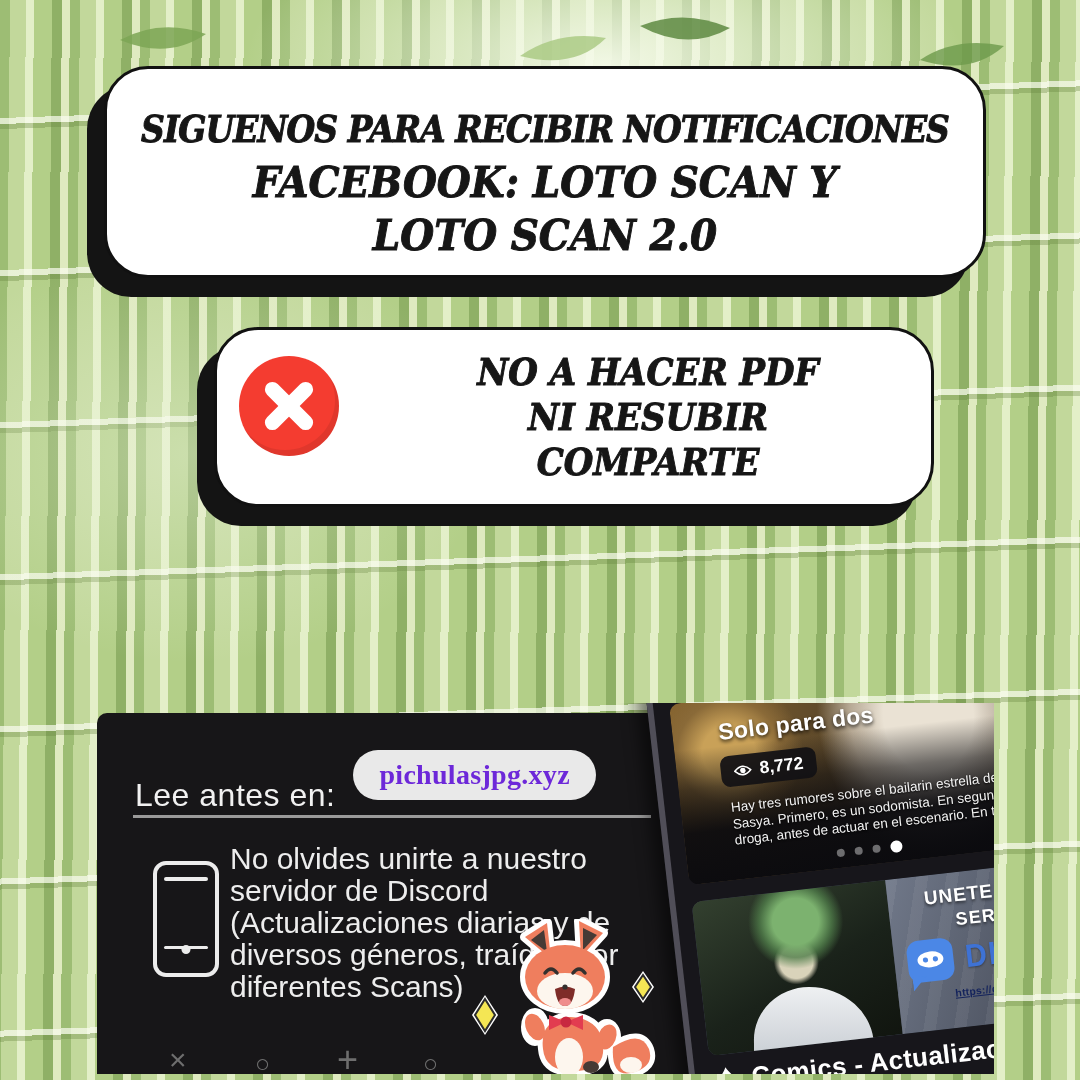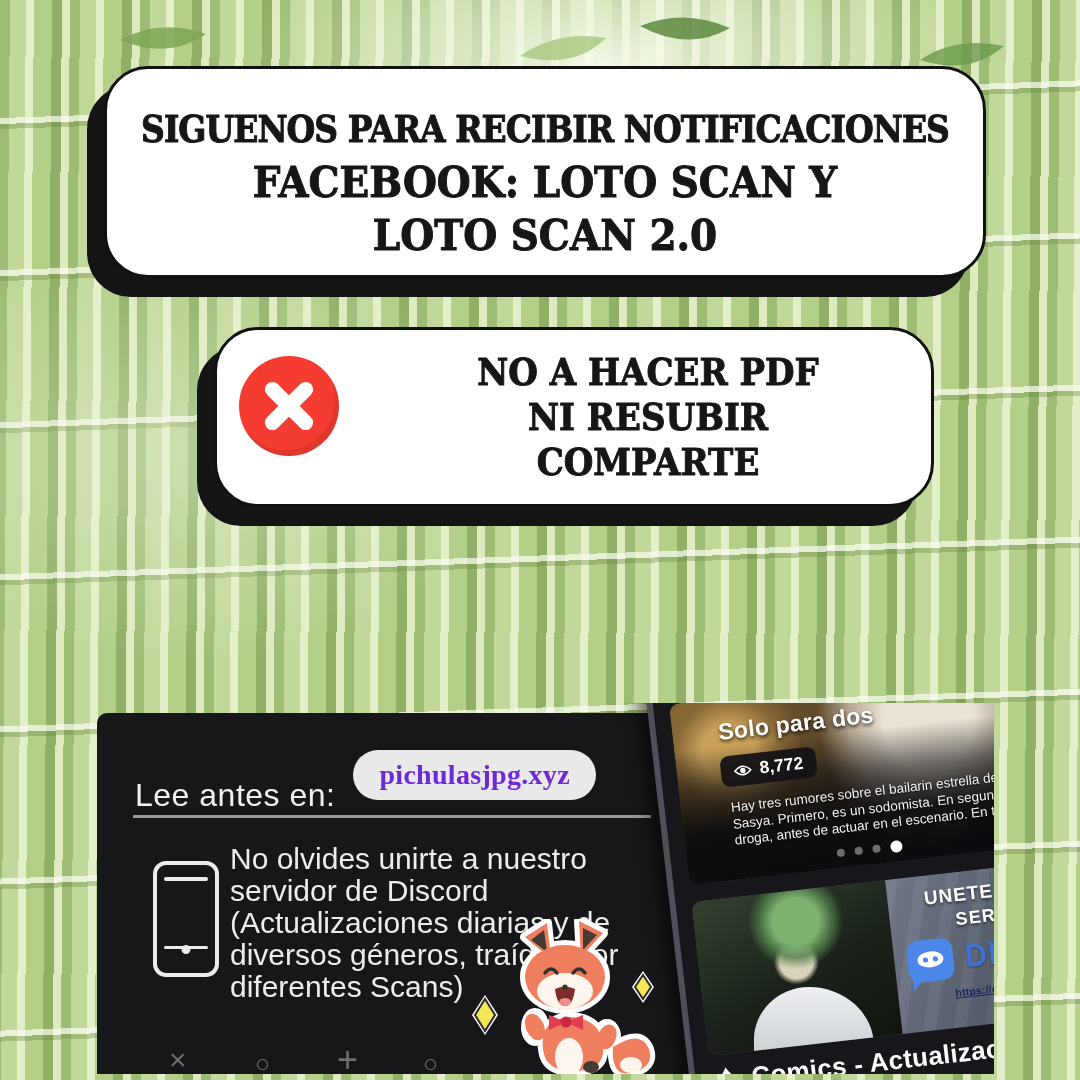--- a/index.html
+++ b/index.html
@@ -8,21 +8,21 @@
     font-family:"Liberation Sans",sans-serif;
     background-color:#cfe0b4;
     background-image:
       radial-gradient(ellipse 500px 230px at 56% 6%, rgba(245,250,234,.95), rgba(245,250,234,0) 72%),
       radial-gradient(ellipse 420px 300px at 18% 42%, rgba(240,246,228,.4), rgba(240,246,228,0) 70%),
       repeating-linear-gradient(178deg, rgba(255,255,255,0) 0 118px, rgba(250,252,240,.7) 118px 124px, rgba(100,130,60,.33) 124px 129px, rgba(255,255,255,0) 129px 152px),
       repeating-linear-gradient(90.5deg, #9dbd74 0 10px, #c2d89b 10px 26px, #e3efc8 26px 34px, #b3cf88 34px 52px, #8fb066 52px 62px, #dfeac0 62px 70px);
   }
   
   .card{position:absolute;background:#ffffff;border:3px solid #111;border-radius:44px;
-        box-shadow:-17px 19px 0 0 #141414;z-index:2;}
+        box-shadow:-17px 19px 0 0 #141414;z-index:2;font-style:italic;}
   .dfont{font-family:"DejaVu Serif",serif;font-weight:700;color:#161616;text-align:center;
          -webkit-text-stroke:0.9px #161616;white-space:pre-line;}
   .card1{left:104px;top:66px;width:882px;height:212px;padding-top:34px;box-sizing:border-box;}
   .card1 .l1{font-size:33px;line-height:52px;letter-spacing:-1px;transform:scaleY(1.15);}
   .card1 .l2{font-size:39px;line-height:53px;transform:scaleY(1.12);}
   .card1 .l3{font-size:39px;line-height:52px;transform:scaleY(1.12);}
   .card2{left:214px;top:327px;width:714px;height:174px;}
   .card2-text{position:absolute;left:170px;right:22px;top:20px;}
   .card2-text div{font-size:34px;line-height:45px;transform:scaleY(1.1);}
   .xcircle{position:absolute;left:22px;top:26px;width:100px;height:100px;border-radius:50%;

